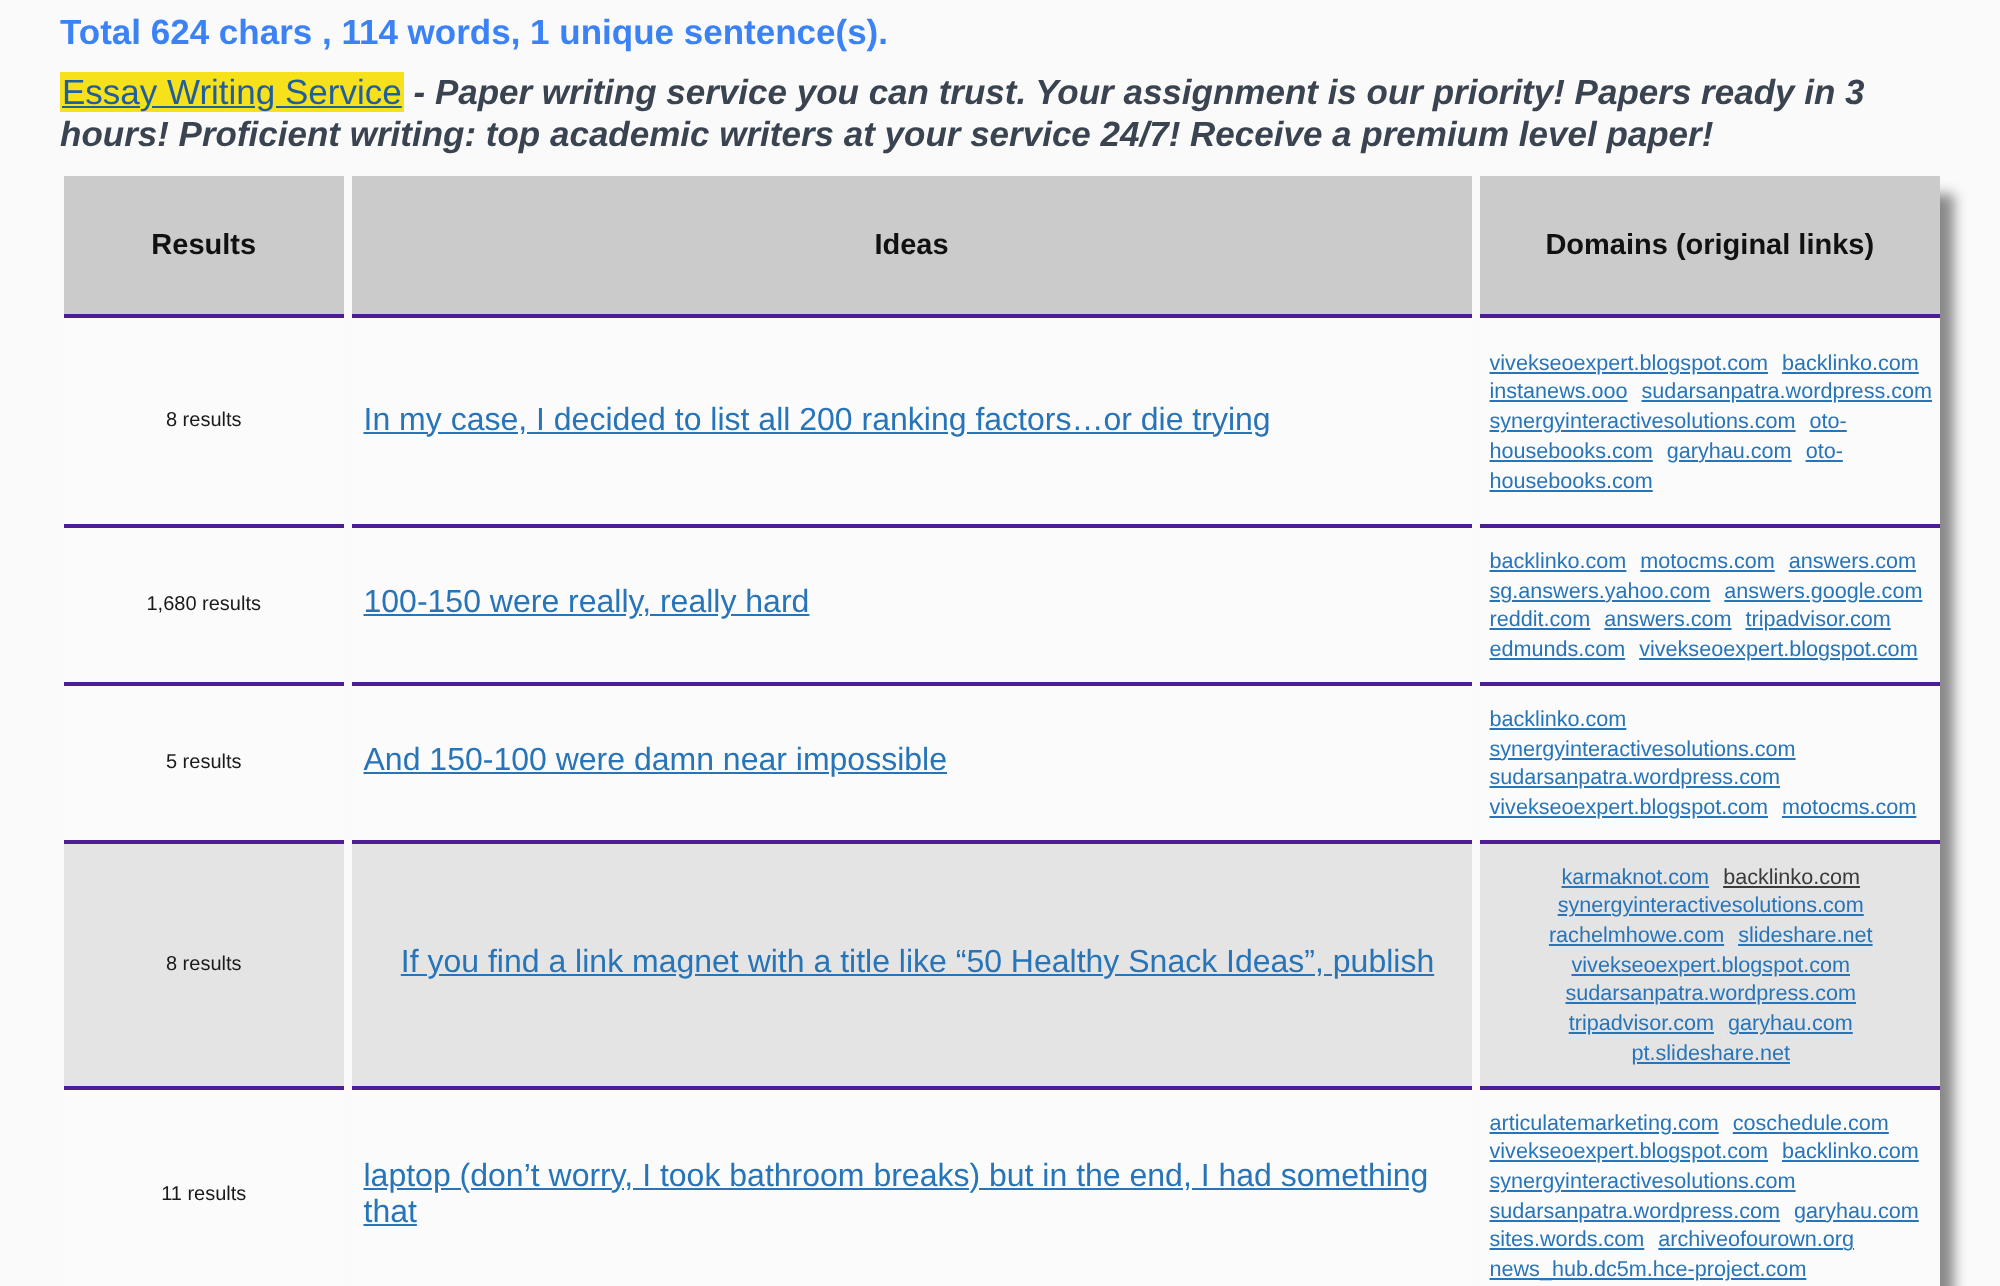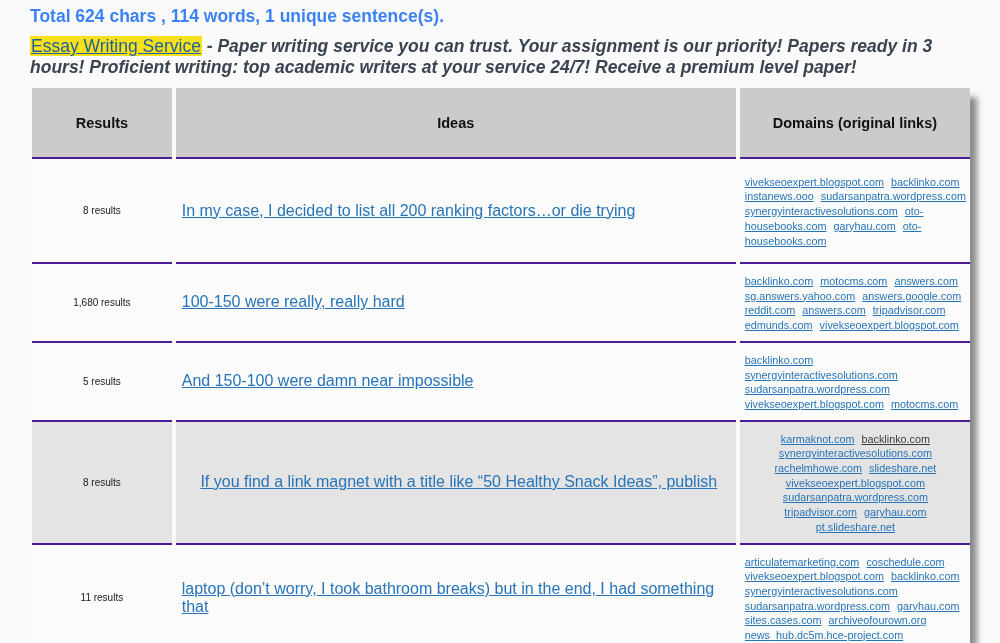--- a/index.html
+++ b/index.html
@@ -139,20 +139,20 @@
         <td class="results">11 results</td>
         <td class="query"><a>laptop (don’t worry, I took bathroom breaks) but in the end, I had something that</a></td>
         <td class="domains">
           <a class="domain-link">articulatemarketing.com</a>
           <a class="domain-link">coschedule.com</a><br>
           <a class="domain-link">vivekseoexpert.blogspot.com</a>
           <a class="domain-link">backlinko.com</a><br>
           <a class="domain-link">synergyinteractivesolutions.com</a><br>
           <a class="domain-link">sudarsanpatra.wordpress.com</a>
           <a class="domain-link">garyhau.com</a><br>
-          <a class="domain-link">sites.cases.com</a>
+          <a class="domain-link">sites.words.com</a>
           <a class="domain-link">archiveofourown.org</a><br>
           <a class="domain-link">news_hub.dc5m.hce-project.com</a>
         </td>
       </tr>
     </tbody>
   </table>
 </div>
 
 </body></html>

